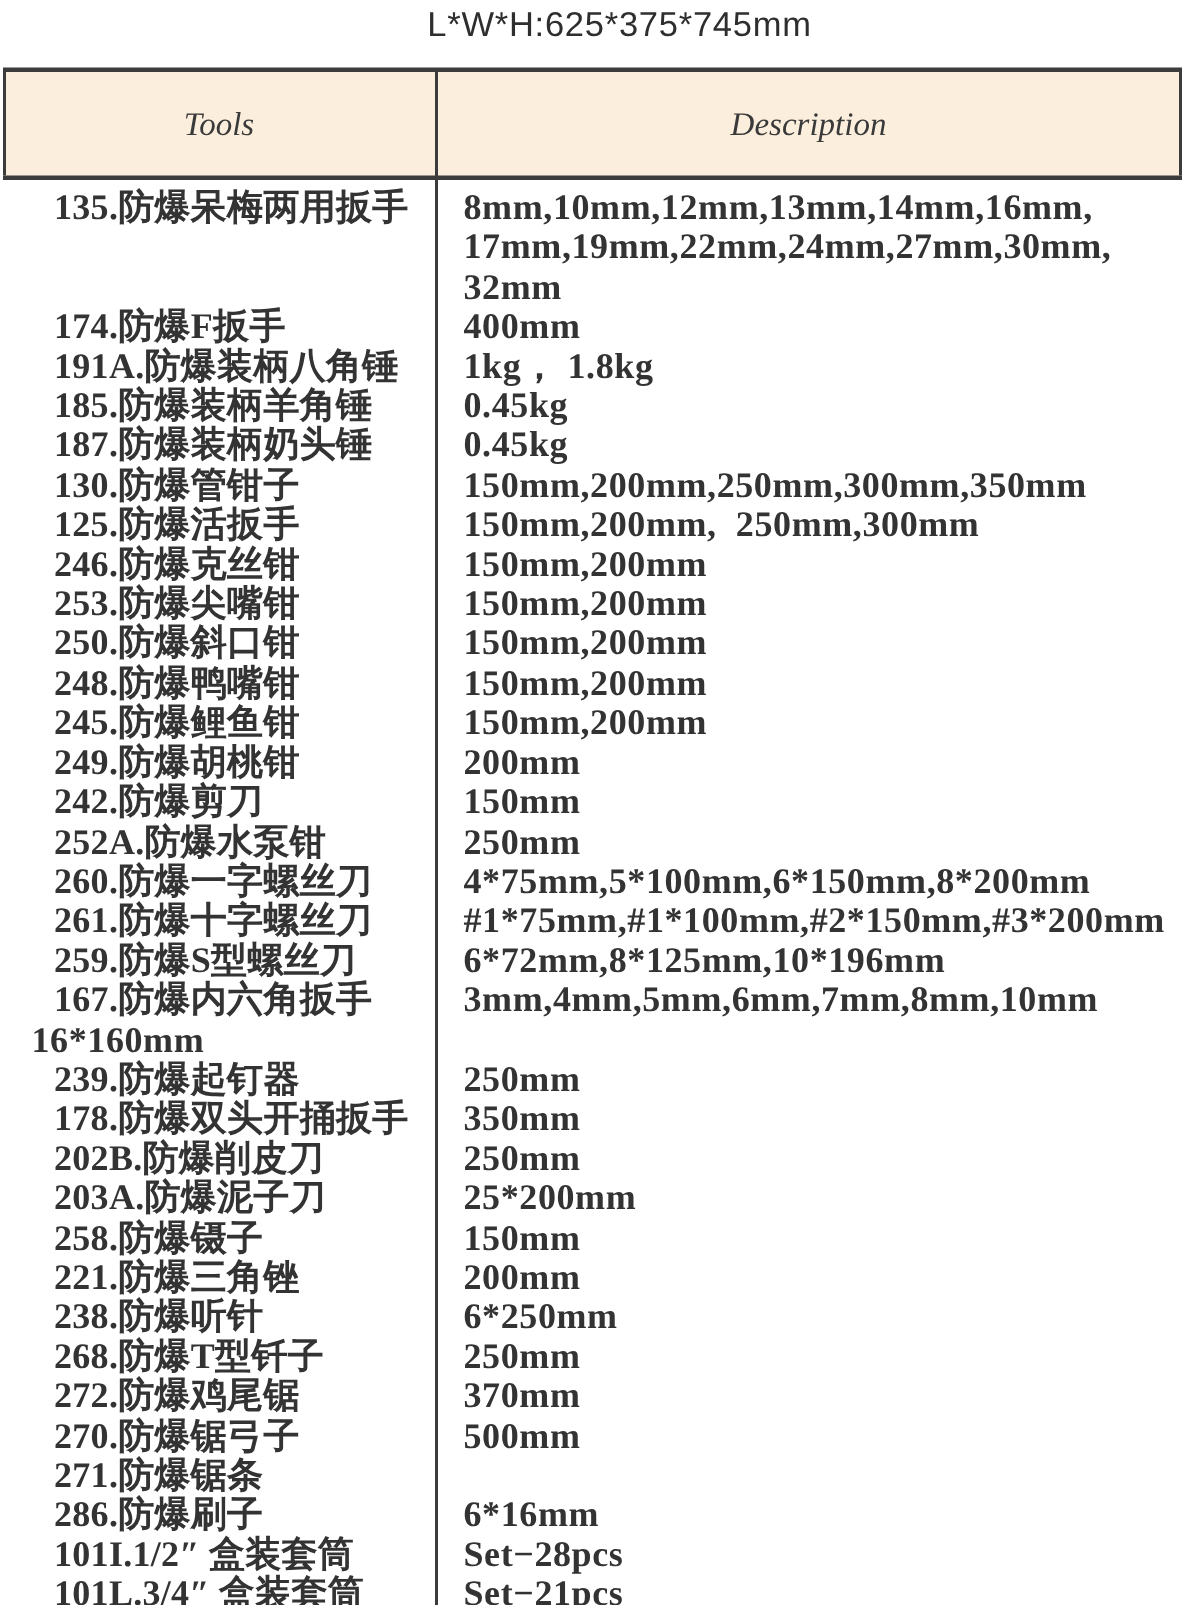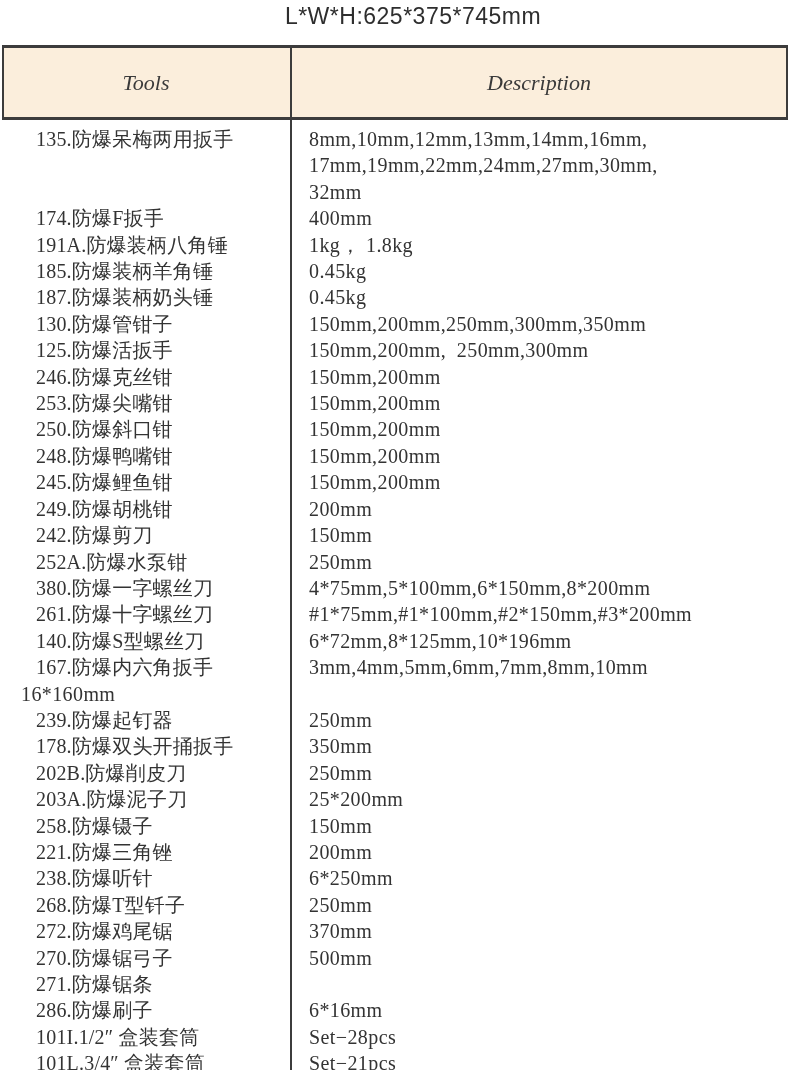--- a/index.html
+++ b/index.html
@@ -68,22 +68,23 @@
     color: #3a3a3a;
     font-style: italic;
   }
   .hcell.tools { width: 288px; }
   .hcell.desc  { flex: 1; }
   .table-body {
     padding: 6px 0 6px 0;
   }
   .trow {
     display: flex;
-    font-size: 20px;
+    font-size: 24px;
     line-height: 26.4px;
+    font-weight: bold;
   }
   .trow .tool-cell {
     width: 288px;
     padding-left: 34px;
     white-space: pre;
     letter-spacing: 0.2px;
   }
   .trow .desc-cell {
     flex: 1;
     padding-left: 19px;
@@ -212,35 +213,35 @@
   </div>
 
   <div class="trow">
     <div class="tool-cell">252A.防爆水泵钳</div>
     <div class="desc-cell">
             <div class="desc-line">250mm</div>
           </div>
   </div>
 
   <div class="trow">
-    <div class="tool-cell">380.防爆一字螺丝刀</div>
+    <div class="tool-cell">260.防爆一字螺丝刀</div>
     <div class="desc-cell">
             <div class="desc-line">4*75mm,5*100mm,6*150mm,8*200mm</div>
           </div>
   </div>
 
   <div class="trow">
     <div class="tool-cell">261.防爆十字螺丝刀</div>
     <div class="desc-cell">
             <div class="desc-line">#1*75mm,#1*100mm,#2*150mm,#3*200mm</div>
           </div>
   </div>
 
   <div class="trow">
-    <div class="tool-cell">140.防爆S型螺丝刀</div>
+    <div class="tool-cell">259.防爆S型螺丝刀</div>
     <div class="desc-cell">
             <div class="desc-line">6*72mm,8*125mm,10*196mm</div>
           </div>
   </div>
 
   <div class="trow">
     <div class="tool-cell">167.防爆内六角扳手</div>
     <div class="desc-cell">
             <div class="desc-line">3mm,4mm,5mm,6mm,7mm,8mm,10mm</div>
           </div>

